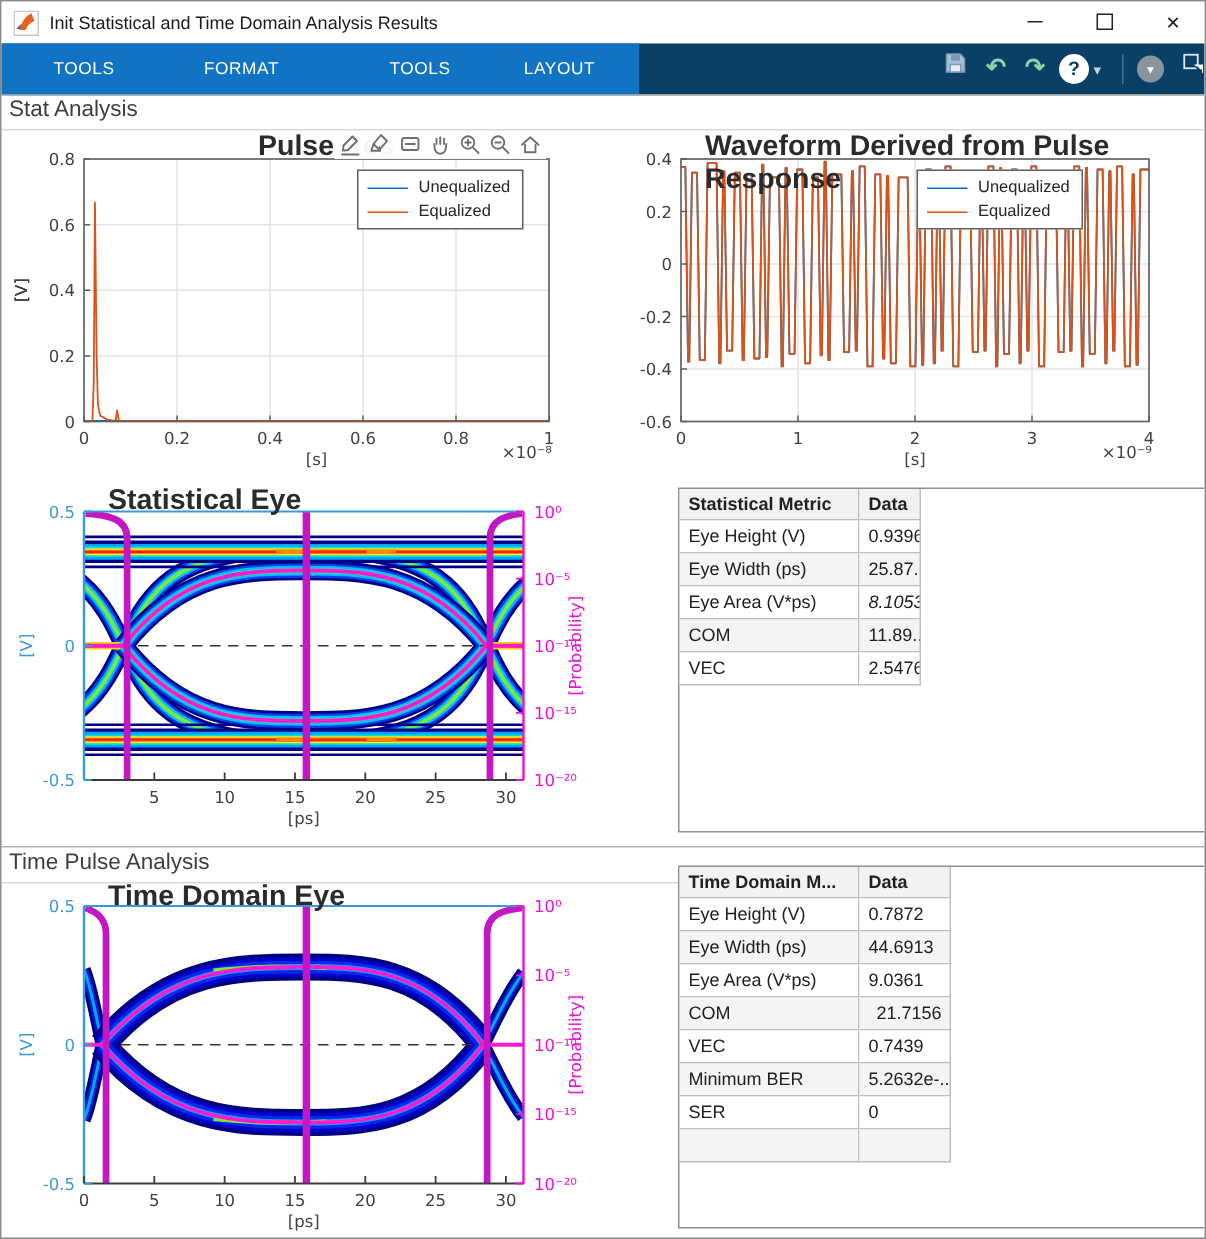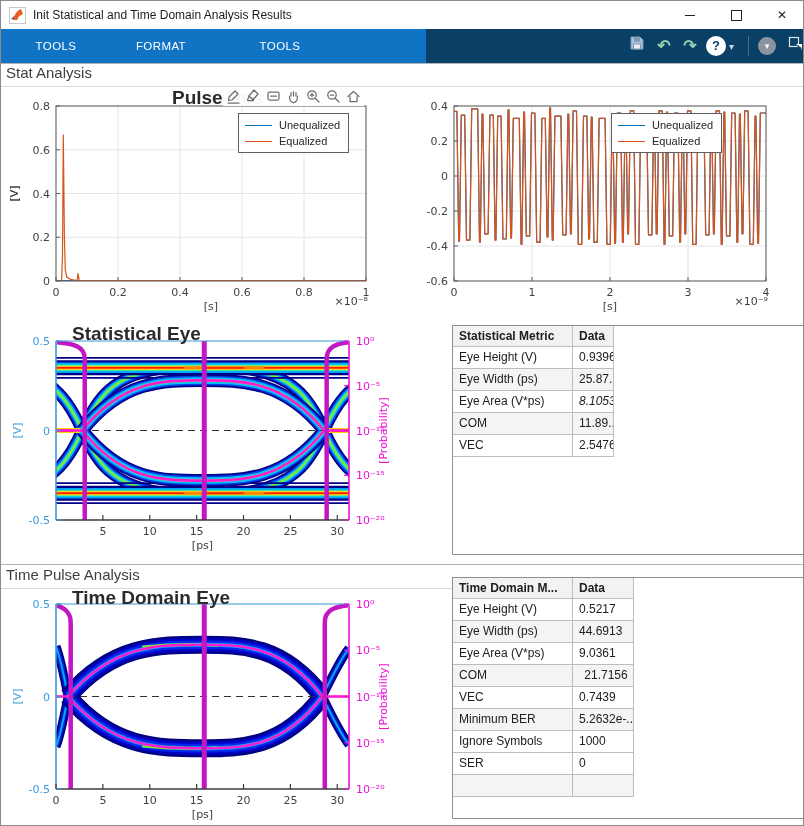--- a/index.html
+++ b/index.html
@@ -356,20 +356,21 @@
     <div id="btn-min" class="winbtn abs"><span class="bar"></span></div>
     <div id="btn-max" class="winbtn abs"><span class="box"></span></div>
     <div id="btn-close" class="winbtn abs">✕</div>
   </div>
 
   <div id="toolstrip" class="abs">
     <div id="toolstrip-left" class="abs">
       <div class="tstab abs" style="left:10px;">TOOLS</div>
       <div class="tstab abs" style="left:115px;">FORMAT</div>
       <div class="tstab abs" style="left:234px;">TOOLS</div>
+      <div class="tstab abs" style="left:327px;">LAYOUT</div>
     </div>
     <div class="tsicon abs" style="left:624px;">
       <svg width="16" height="16" viewBox="0 0 16 16">
         <path d="M2,2 h9 l3,3 v9 h-12 z" fill="#a8bfd4" stroke="#7d99b5"></path>
         <rect x="5" y="2.5" width="6" height="4" fill="#7d99b5"></rect>
         <rect x="4.5" y="9" width="7" height="5" fill="#e8eef4" stroke="#7d99b5"></rect>
       </svg>
     </div>
     <div class="tsicon abs arrowglyph" style="left:651px;">↶</div>
     <div class="tsicon abs arrowglyph" style="left:677px;">↷</div>
@@ -385,20 +386,21 @@
         <polygon points="13.5,13.5 10.8,12.9 13,10.8" fill="#0a4066"></polygon>
       </svg>
     </div>
   </div>
 
   <div class="panel-border abs" style="top:62px;"></div>
   <div class="panel-header abs" style="top:63px;">Stat Analysis</div>
   <div class="panel-border abs" style="top:85px;border-top-color:#d9d9d9;"></div>
 
   <div class="chart-title abs" style="left:155px;top:86px;">Pulse Res</div>
+  <div class="chart-title abs" style="left:453px;top:86px;width:312px;">Waveform Derived from Pulse Response</div>
   <div class="chart-title abs" style="left:55px;top:586px;width:293px;">Time Domain Eye</div>
   <div class="chart-title abs" style="left:55px;top:322px;width:293px;">Statistical Eye</div>
 
   <div id="axtb" class="abs">
     <span class="axicon">
       <svg width="17" height="17" viewBox="0 0 17 17">
           <path d="M10,3 l3,3 -6,6 -3.4,0.4 0.4,-3.4 z"></path>
           <path d="M3,15 h11"></path>
         </svg></span>
     <span class="axicon">
@@ -487,21 +489,21 @@
   <div class="panel-header abs" style="top:565px;">Time Pulse Analysis</div>
   <div class="panel-border abs" style="top:587px;border-top-color:#d9d9d9;"></div>
 
   <div id="time-table" class="mtable abs" style="left:451px;top:576px;width:352px;height:242px;">
       <div class="trow thead">
         <div class="tcell h c0" style="width: 120px;">Time Domain M...</div>
         <div class="tcell h c1" style="width: 61px;">Data</div>
       </div>
       <div class="trow">
         <div class="tcell c0" style="width: 120px;">Eye Height (V)</div>
-        <div class="tcell c1" style="width: 61px;">0.5217</div>
+        <div class="tcell c1" style="width: 61px;">0.7872</div>
       </div>
       <div class="trow alt">
         <div class="tcell c0" style="width: 120px;">Eye Width (ps)</div>
         <div class="tcell c1" style="width: 61px;">44.6913</div>
       </div>
       <div class="trow">
         <div class="tcell c0" style="width: 120px;">Eye Area (V*ps)</div>
         <div class="tcell c1" style="width: 61px;">9.0361</div>
       </div>
       <div class="trow alt">
@@ -510,24 +512,20 @@
       </div>
       <div class="trow">
         <div class="tcell c0" style="width: 120px;">VEC</div>
         <div class="tcell c1" style="width: 61px;">0.7439</div>
       </div>
       <div class="trow alt">
         <div class="tcell c0" style="width: 120px;">Minimum BER</div>
         <div class="tcell c1" style="width: 61px;">5.2632e-...</div>
       </div>
       <div class="trow">
-        <div class="tcell c0" style="width: 120px;">Ignore Symbols</div>
-        <div class="tcell c1" style="width: 61px;">1000</div>
-      </div>
-      <div class="trow">
         <div class="tcell c0" style="width: 120px;">SER</div>
         <div class="tcell c1" style="width: 61px;">0</div>
       </div>
       <div class="trow alt">
         <div class="tcell c0" style="width: 120px;"></div>
         <div class="tcell c1" style="width: 61px;"></div>
       </div>
     </div>
 
 </div>

